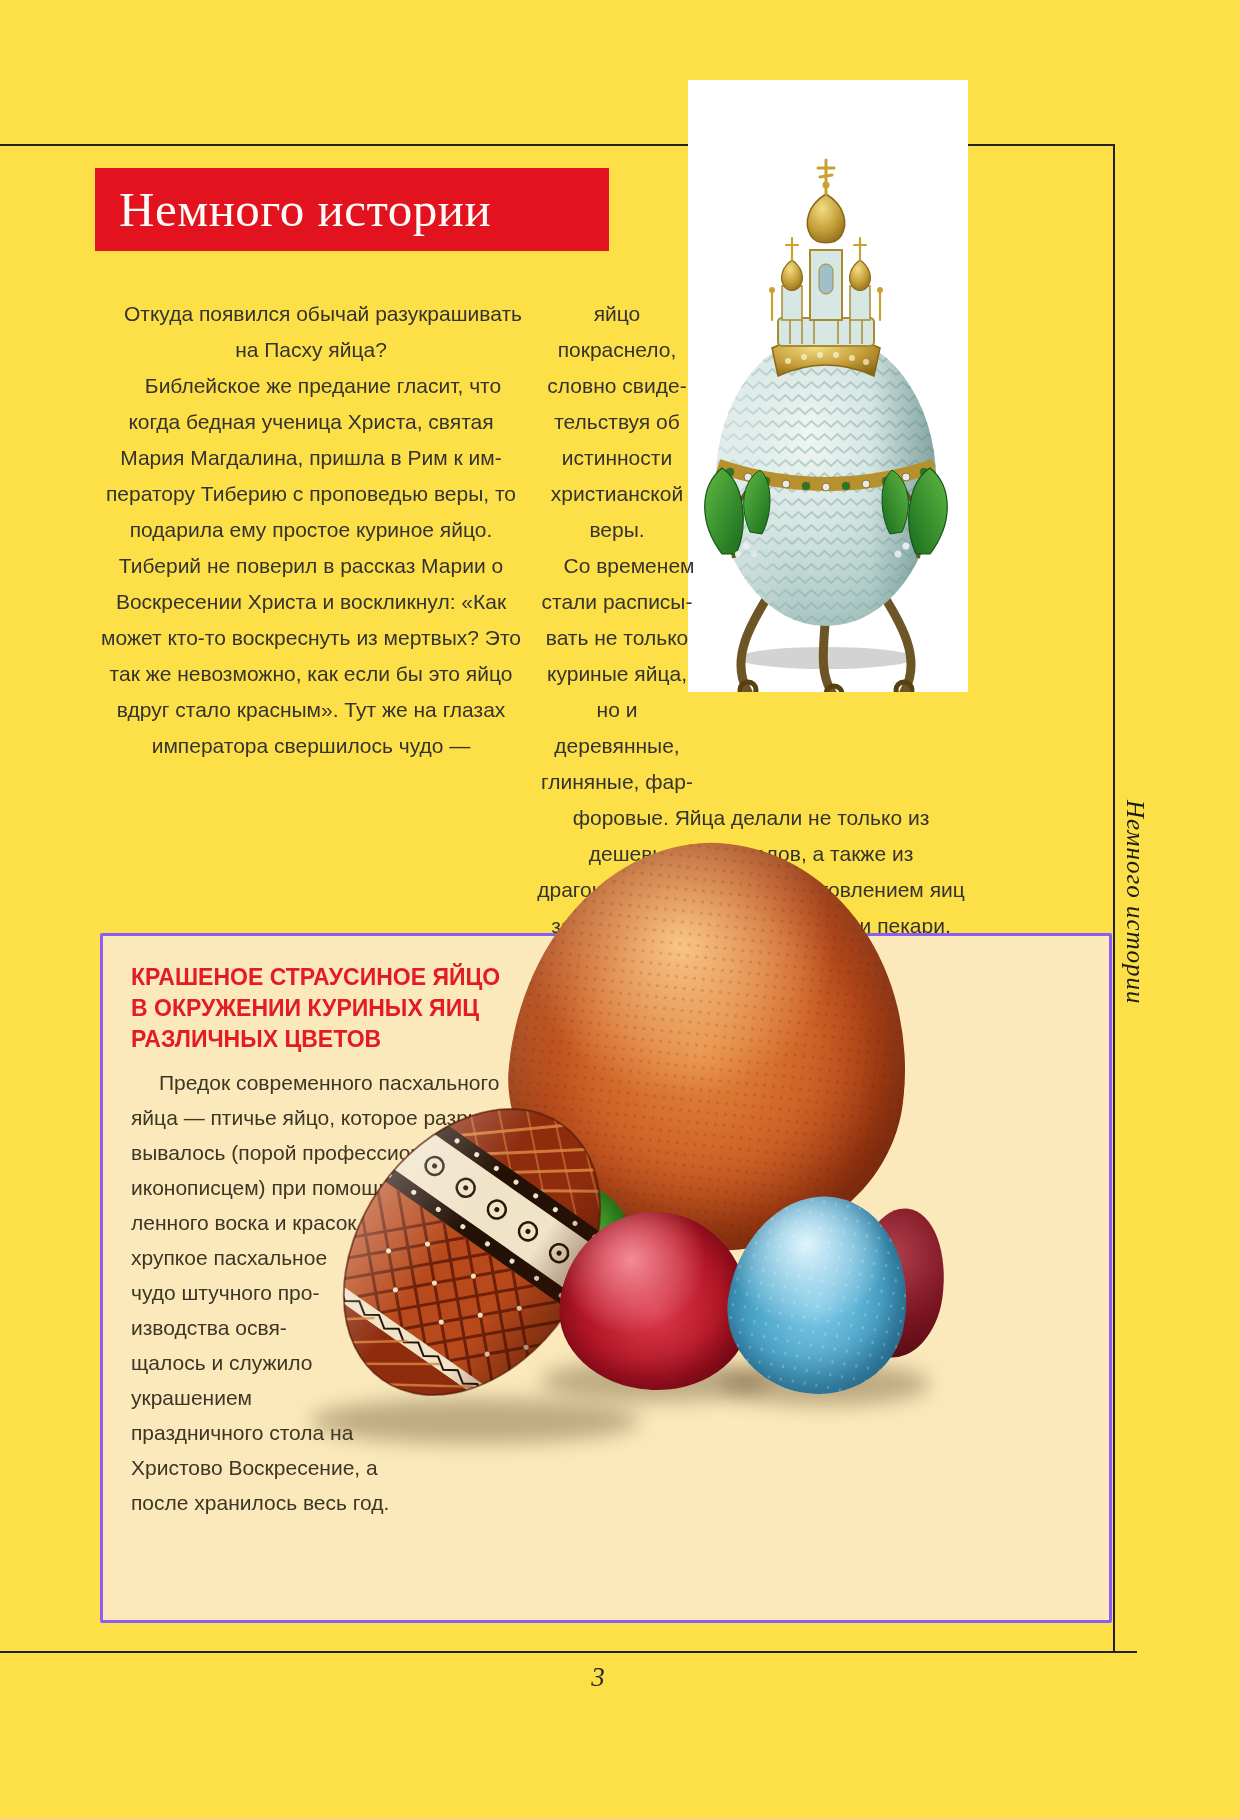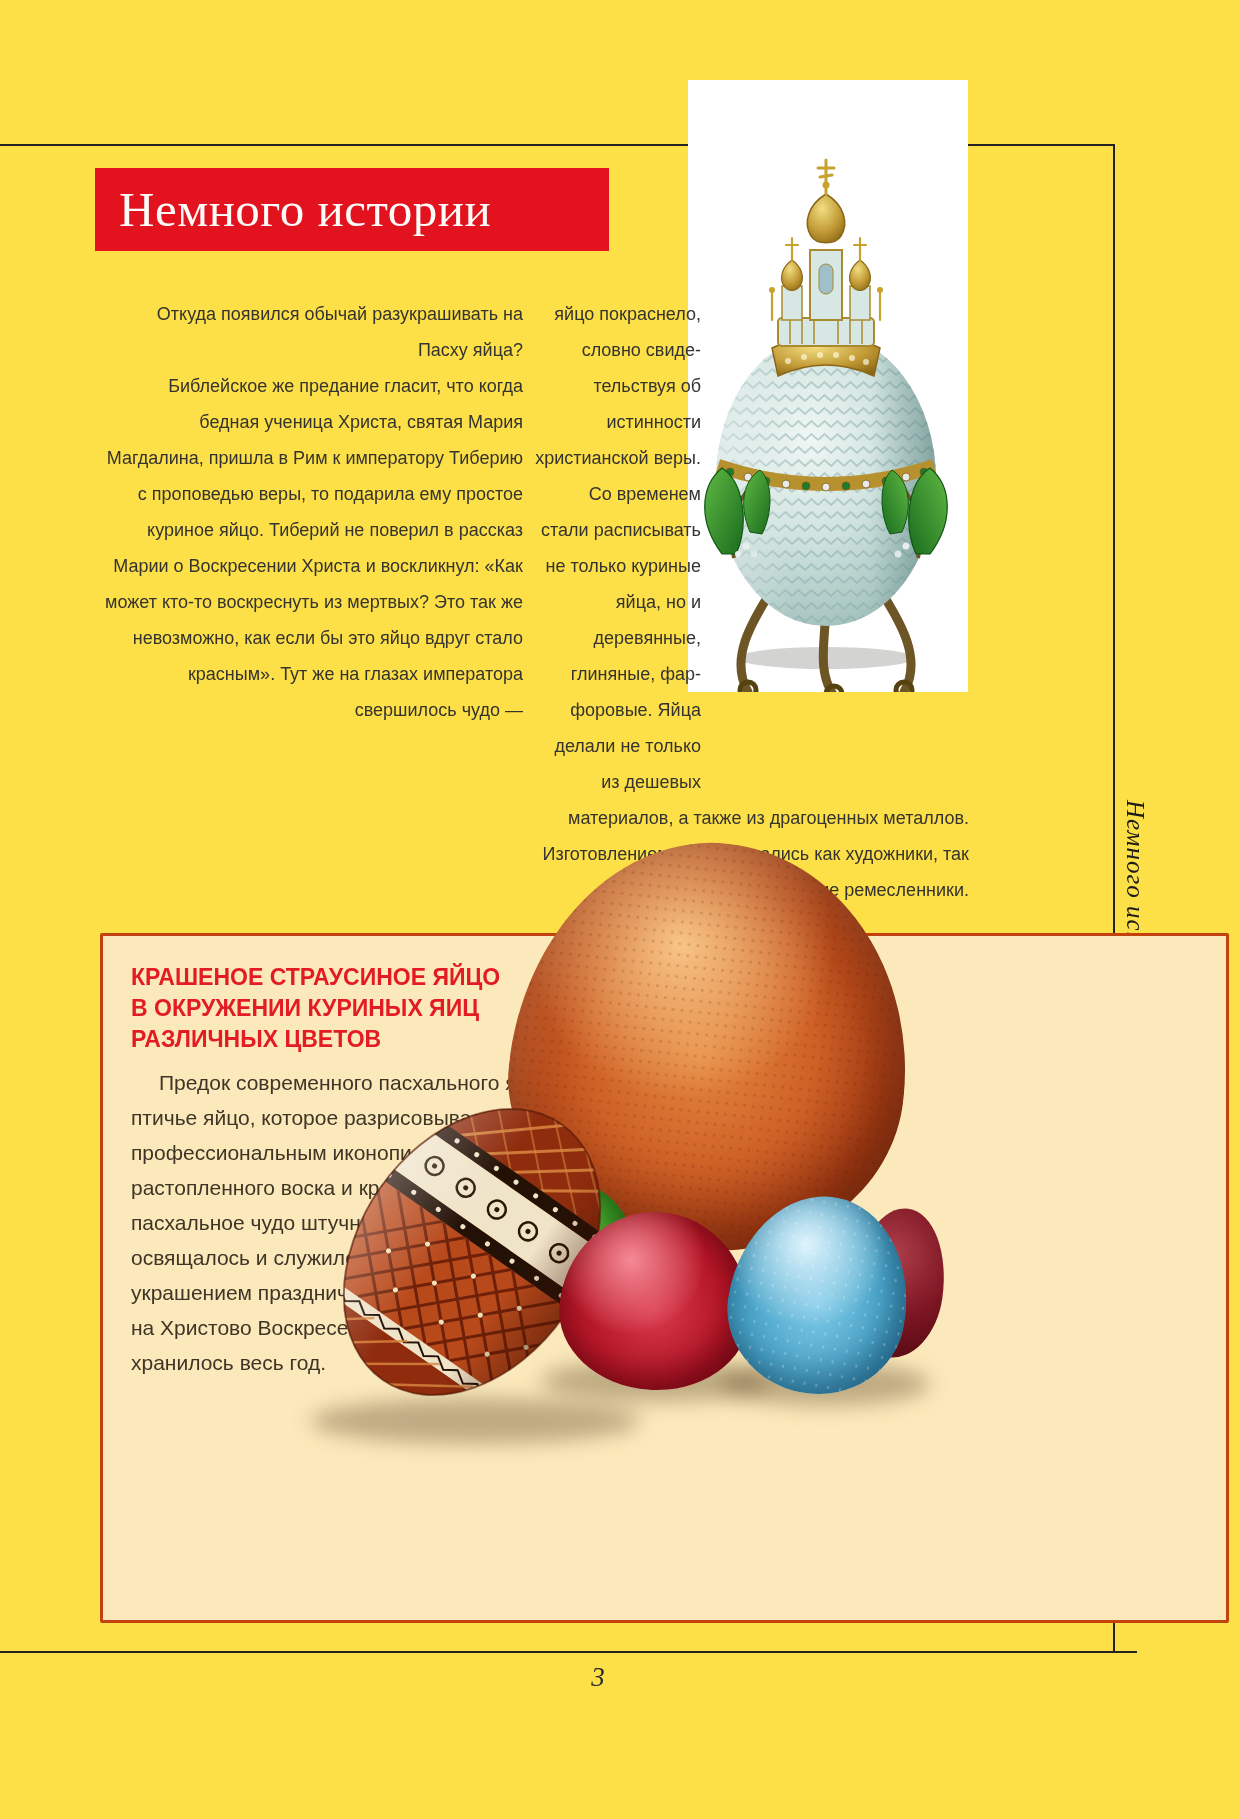--- a/index.html
+++ b/index.html
@@ -14,39 +14,39 @@
   .rule-bottom{left:0;top:1651px;width:1137px;height:2px;}
   
   .banner{
     position:absolute;left:95px;top:168px;width:514px;height:83px;background:#e2131f;
   }
   .banner .title{
     font-family:"Liberation Serif","DejaVu Serif",serif;font-size:49px;color:#fcfbf8;
     line-height:84px;padding-left:24px;letter-spacing:.5px;white-space:nowrap;
   }
   
-  .col{position:absolute;font-size:18px;line-height:36px;text-align:right;}
+  .col{position:absolute;font-size:21px;line-height:36px;text-align:center;}
   .col p{margin:0;text-indent:24px;}
   .col p.noindent{text-indent:0;}
   .col-left{left:99px;top:296px;width:424px;}
   .col-right{left:533px;top:296px;width:436px;}
   .egg-spacer{float:right;width:268px;height:488px;}
   
   .faberge{position:absolute;left:688px;top:80px;width:280px;height:612px;background:#ffffff;}
   
   .side-caption{
     position:absolute;left:1121px;top:800px;height:230px;
     writing-mode:vertical-rl;
     font-family:"Liberation Serif","DejaVu Serif",serif;font-style:italic;
     font-size:25px;color:#1b1b19;letter-spacing:1px;white-space:nowrap;
   }
   
   .info-box{
-    position:absolute;left:100px;top:933px;width:1129px;height:690px;
-    background:#fbe9bb;border:3px solid #c2410c;border-radius:2px;box-sizing:border-box;
+    position:absolute;left:100px;top:933px;width:1012px;height:690px;
+    background:#fbe9bb;border:3px solid #8b5cf6;border-radius:2px;box-sizing:border-box;
     padding:26px 28px 20px 28px;
   }
   .box-heading{
     font-size:23px;line-height:31px;font-weight:bold;color:#e31b23;
     white-space:pre-line;margin:0;
   }
   .box-body{
     margin:10px 0 0 0;font-size:21px;line-height:35px;color:#3e3526;text-indent:28px;
   }
   .collage-spacer{

